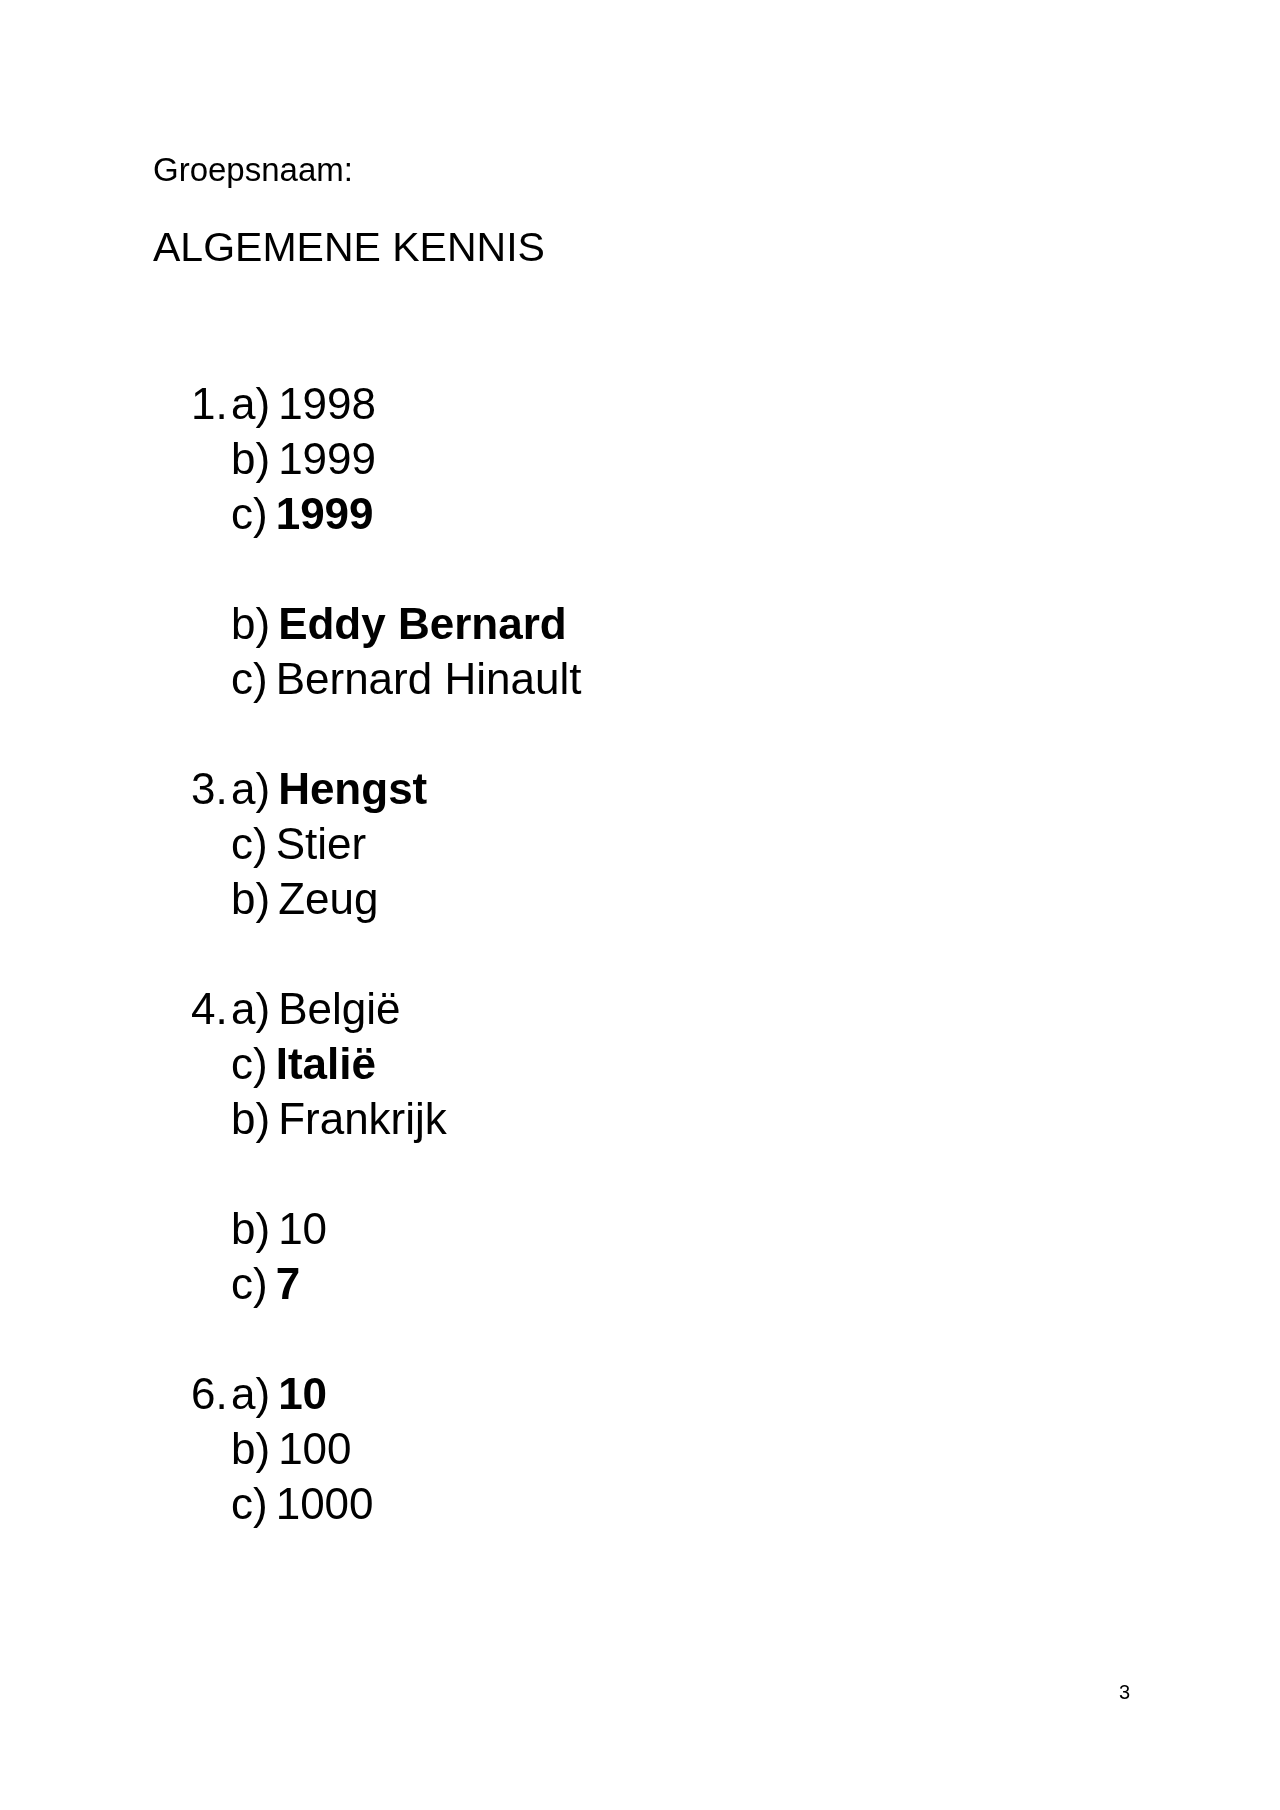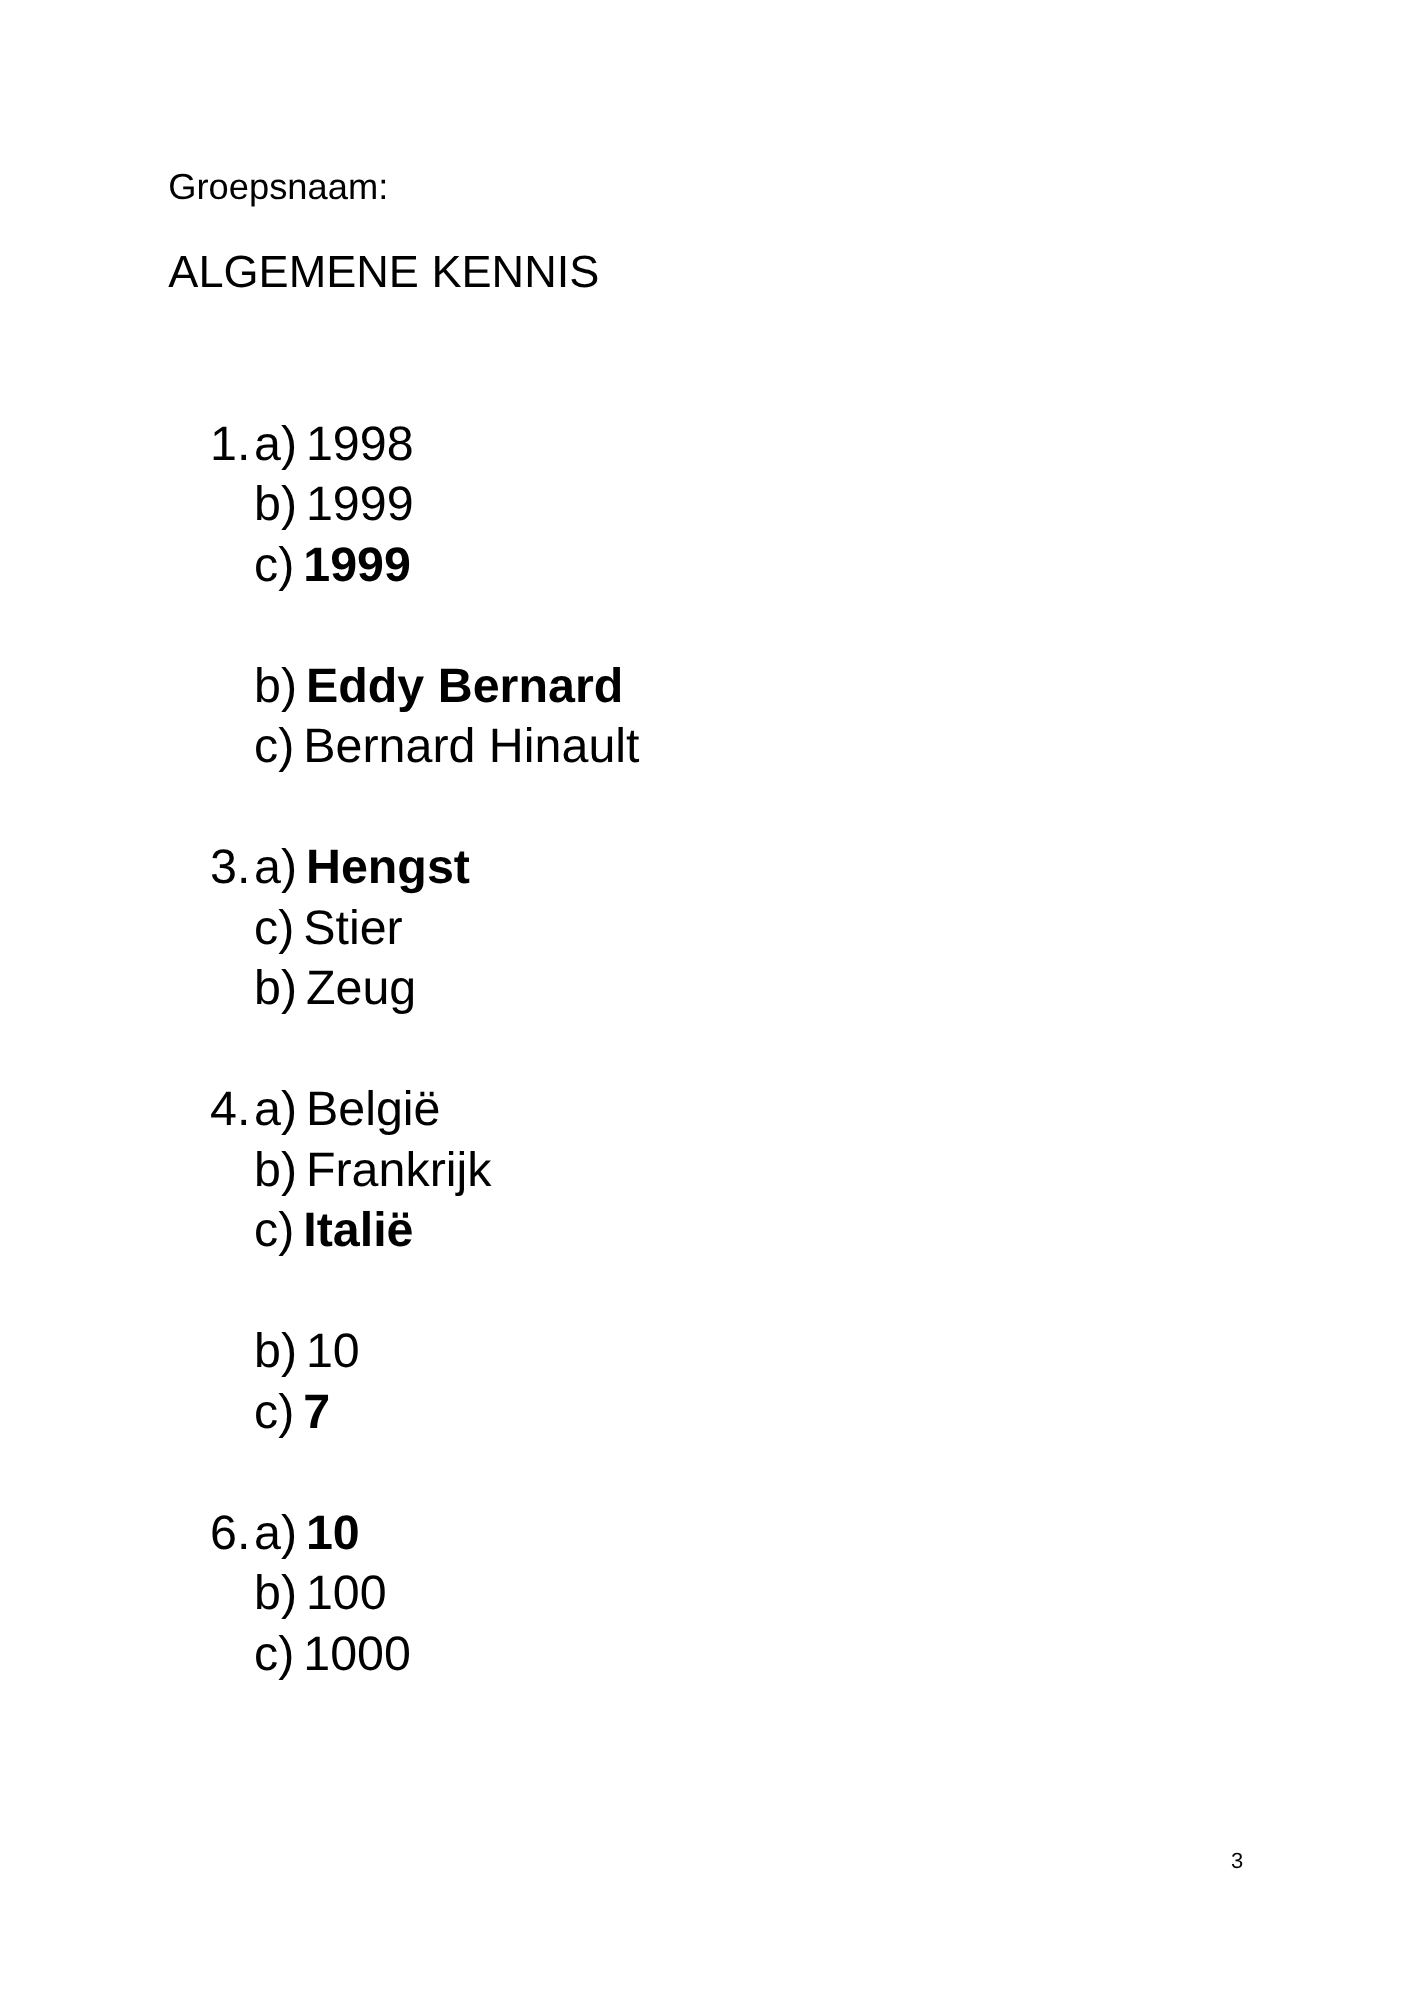--- a/index.html
+++ b/index.html
@@ -39,22 +39,22 @@
     </li>
 
     <li class="question">
       <div class="option"><span class="qnum">3.</span><span class="opt-letter">a)</span><span class="correct">Hengst</span></div>
       <div class="option"><span class="indent"></span><span class="opt-letter">c)</span><span>Stier</span></div>
       <div class="option"><span class="indent"></span><span class="opt-letter">b)</span><span>Zeug</span></div>
     </li>
 
     <li class="question">
       <div class="option"><span class="qnum">4.</span><span class="opt-letter">a)</span><span>België</span></div>
+      <div class="option"><span class="indent"></span><span class="opt-letter">c)</span><span class="correct">Italië</span></div>
       <div class="option"><span class="indent"></span><span class="opt-letter">b)</span><span>Frankrijk</span></div>
-      <div class="option"><span class="indent"></span><span class="opt-letter">c)</span><span class="correct">Italië</span></div>
     </li>
 
     <li class="question">
       <div class="option"><span class="indent"></span><span class="opt-letter">b)</span><span>10</span></div>
       <div class="option"><span class="indent"></span><span class="opt-letter">c)</span><span class="correct">7</span></div>
     </li>
 
     <li class="question">
       <div class="option"><span class="qnum">6.</span><span class="opt-letter">a)</span><span class="correct">10</span></div>
       <div class="option"><span class="indent"></span><span class="opt-letter">b)</span><span>100</span></div>

